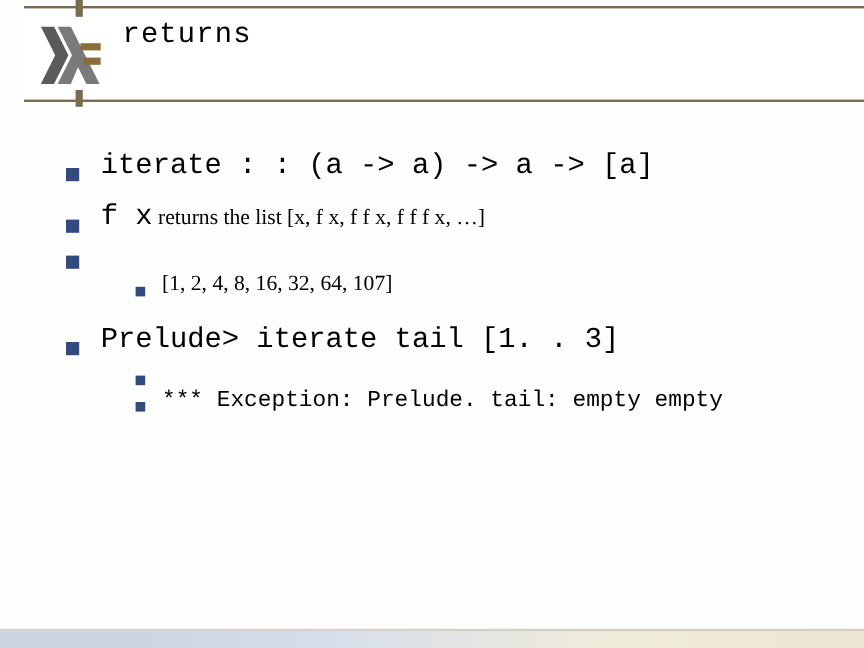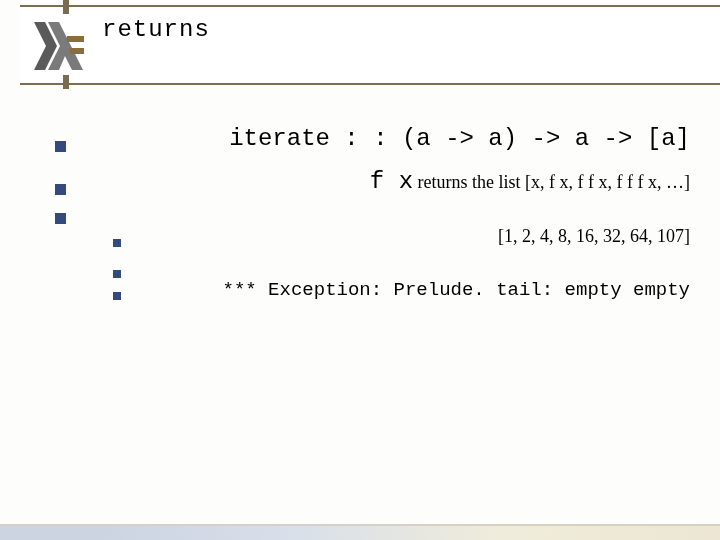--- a/index.html
+++ b/index.html
@@ -74,21 +74,20 @@
     left: 55px;
     right: 30px;
     font-size: 22px;
     color: #000;
     line-height: 1.55;
   }
   .bullet-row {
     display: flex;
     align-items: baseline;
     margin-bottom: 6px;
-    justify-content: space-between;
   }
   .bullet-sq {
     width: 11px;
     height: 11px;
     background: #334a7d;
     flex-shrink: 0;
     margin-right: 18px;
     position: relative;
     top: 7px;
   }
@@ -170,20 +169,24 @@
     <div class="bullet-sq"></div>
   </div>
 
   <div class="sub-list">
     <div class="bullet-row">
       <div class="bullet-sq small"></div>
       <div class="serif">[1, 2, 4, 8, 16, 32, 64, 107]</div>
     </div>
   </div>
 
+  <div class="bullet-row">
+    <div class="bullet-sq"></div>
+    <div class="mono">Prelude&gt; iterate tail [1. . 3]</div>
+  </div>
 
   <div class="sub-list">
     <div class="bullet-row">
       <div class="bullet-sq small"></div>
     </div>
     <div class="bullet-row">
       <div class="bullet-sq small"></div>
       <div class="mono" style="font-size:19px">*** Exception: Prelude. tail: empty empty</div>
     </div>
   </div>

